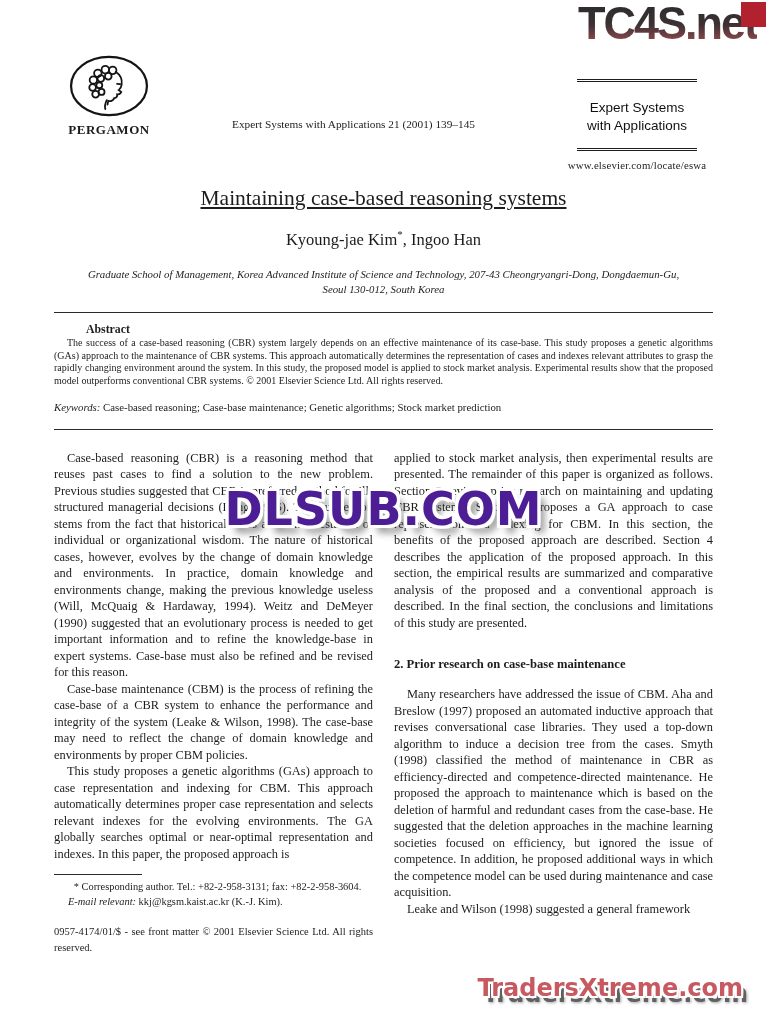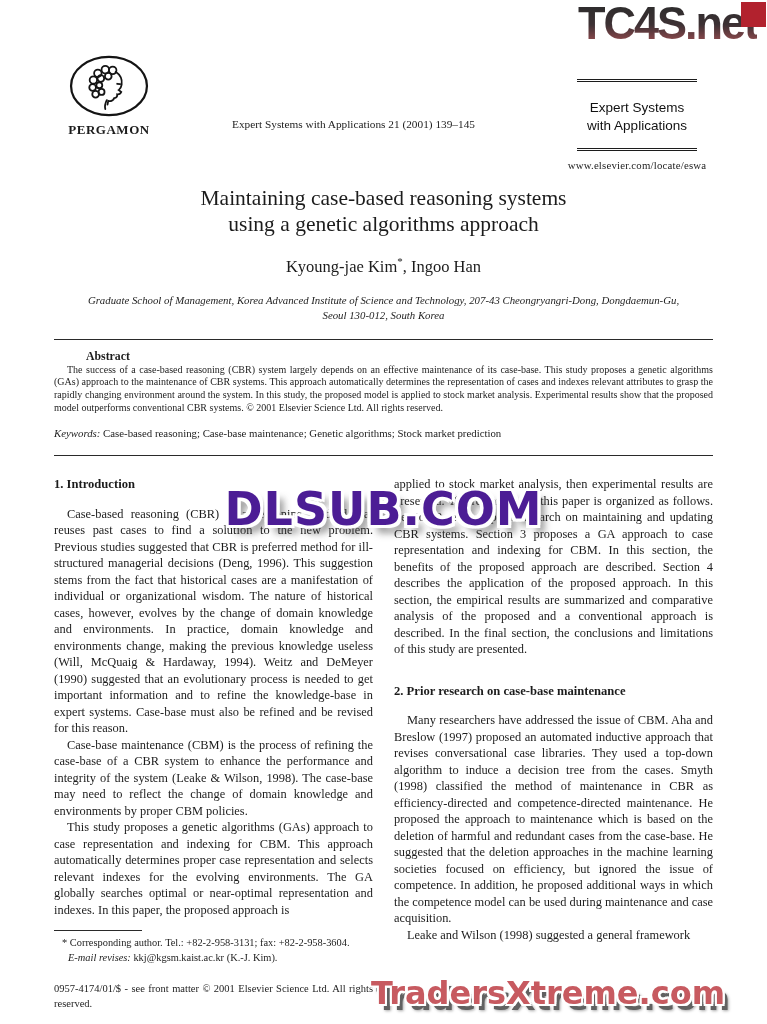--- a/index.html
+++ b/index.html
@@ -26,22 +26,22 @@
   .dlsub {
     position:absolute; top:482px; left:50%; transform:translateX(-50%); z-index:7;
     font-family:"DejaVu Sans", sans-serif; font-weight:800; font-size:46px;
     letter-spacing:1px; color:#4c1d95; white-space:nowrap;
     text-shadow:
       -3px -3px 0 #fff, 3px -3px 0 #fff, -3px 3px 0 #fff, 3px 3px 0 #fff,
       -3px 0 0 #fff, 3px 0 0 #fff, 0 -3px 0 #fff, 0 3px 0 #fff,
       7px 8px 7px rgba(70,70,70,.55);
   }
   .traders {
-    position:absolute; top:974px; right:42px; z-index:7;
-    font-family:"DejaVu Sans", sans-serif; font-weight:800; font-size:32px;
+    position:absolute; top:974px; right:24px; z-index:7;
+    font-family:"DejaVu Sans", sans-serif; font-weight:800; font-size:24px;
     letter-spacing:0px; color:#c75a60; white-space:nowrap;
     text-shadow:
       -2px -2px 0 #fff, 2px -2px 0 #fff, -2px 2px 0 #fff, 2px 2px 0 #fff,
       -2px 0 0 #fff, 2px 0 0 #fff, 0 -2px 0 #fff, 0 2px 0 #fff,
       5px 6px 0 #616161, 6px 7px 3px rgba(0,0,0,.35);
   }
 
   
   .header { position:relative; height:152px; }
   .pergamon { position:absolute; left:0; top:46px; width:110px; text-align:center; }
@@ -55,21 +55,21 @@
   }
   .journal-block { position:absolute; right:0; top:71px; width:152px; text-align:center; }
   .drule { height:3px; border-top:1px solid #1c1c1c; border-bottom:1px solid #1c1c1c; width:120px; margin:0 auto; }
   .jname {
     font-family:"Liberation Sans", sans-serif; font-size:13.5px; line-height:1.3;
     margin-top:17px; margin-bottom:14px; color:#111;
   }
   .jurl { font-size:10.8px; margin-top:8px; letter-spacing:.2px; }
 
   
-  .title { text-align:center; font-size:21.5px; line-height:1.23; font-weight:400; margin-top:25px; }
+  .title { text-align:center; font-size:21.5px; line-height:1.23; font-weight:400; margin-top:25px;text-decoration:underline; }
   .authors { text-align:center; font-size:16.5px; margin-top:17px; }
   .authors sup { font-size:11px; }
   .affiliation { text-align:center; font-style:italic; font-size:10.8px; line-height:1.35; margin-top:17px; }
 
   .rule { border-top:1px solid #2a2a2a; margin-top:16px; }
 
   
   .abstract-h { font-size:11.8px; font-weight:700; margin-top:9px;margin-left:32px; }
   .abstract-p { font-size:10px; line-height:1.27; text-align:justify; text-indent:13px; }
   .keywords { font-size:10.8px; margin-top:13px; }
@@ -79,21 +79,21 @@
   .columns { display:flex; gap:21px; margin-top:20px; }
   .col { width:319px; font-size:12.4px; line-height:1.33; text-align:justify; }
   .col h2 { font-size:12.6px; font-weight:700; margin:0 0 13px 0; text-align:left; }
   .col h2.second { margin-top:25px; }
   .col p { text-indent:13px; }
   .col p.noindent { text-indent:0; }
 
   
   .fnote { margin-top:12px; font-size:10.4px; line-height:1.4; text-align:left; }
   .fnote-rule { width:88px; border-top:1px solid #2a2a2a; margin-bottom:5px; }
-  .fnote .fn1 { padding-left:8px; }
+  .fnote .fn1 { padding-left:8px;text-align:center; }
   .fnote .fn2 { padding-left:14px; }
   .fnote .em-label { font-style:italic; }
   .footer { margin-top:15px; font-size:10.5px; line-height:1.45; }
 </style>
 </head>
 <body>
 
 <div class="page">
 
   <div class="corner-mark"></div>
@@ -135,21 +135,20 @@
         <span>Expert Systems</span><br>
         <span>with Applications</span>
       </div>
       <div class="drule"></div>
       <div class="jurl">www.elsevier.com/locate/eswa</div>
     </div>
   </header>
 
   <h1 class="title">
     <span>Maintaining case-based reasoning systems</span><br>
-    <span>using a genetic algorithms approach</span>
   </h1>
 
   <div class="authors">
     <span>Kyoung-jae Kim</span><sup>*</sup><span>, Ingoo Han</span>
   </div>
 
   <div class="affiliation">
     <span>Graduate School of Management, Korea Advanced Institute of Science and Technology, 207-43 Cheongryangri-Dong, Dongdaemun-Gu,</span><br>
     <span>Seoul 130-012, South Korea</span>
   </div>
@@ -160,30 +159,29 @@
   <p class="abstract-p">The success of a case-based reasoning (CBR) system largely depends on an effective maintenance of its case-base. This study proposes a genetic algorithms (GAs) approach to the maintenance of CBR systems. This approach automatically determines the representation of cases and indexes relevant attributes to grasp the rapidly changing environment around the system. In this study, the proposed model is applied to stock market analysis. Experimental results show that the proposed model outperforms conventional CBR systems. © 2001 Elsevier Science Ltd. All rights reserved.</p>
 
   <div class="keywords">
     <span class="kw-label">Keywords:</span><span> Case-based reasoning; Case-base maintenance; Genetic algorithms; Stock market prediction</span>
   </div>
 
   <div class="rule"></div>
 
   <div class="columns">
     <div class="col">
-      <h2>1. Introduction</h2>
       <p>Case-based reasoning (CBR) is a reasoning method that reuses past cases to find a solution to the new problem. Previous studies suggested that CBR is preferred method for ill-structured managerial decisions (Deng, 1996). This suggestion stems from the fact that historical cases are a manifestation of individual or organizational wisdom. The nature of historical cases, however, evolves by the change of domain knowledge and environments. In practice, domain knowledge and environments change, making the previous knowledge useless (Will, McQuaig &amp; Hardaway, 1994). Weitz and DeMeyer (1990) suggested that an evolutionary process is needed to get important information and to refine the knowledge-base in expert systems. Case-base must also be refined and be revised for this reason.</p>
       <p>Case-base maintenance (CBM) is the process of refining the case-base of a CBR system to enhance the performance and integrity of the system (Leake &amp; Wilson, 1998). The case-base may need to reflect the change of domain knowledge and environments by proper CBM policies.</p>
       <p>This study proposes a genetic algorithms (GAs) approach to case representation and indexing for CBM. This approach automatically determines proper case representation and selects relevant indexes for the evolving environments. The GA globally searches optimal or near-optimal representation and indexes. In this paper, the proposed approach is</p>
 
       <div class="fnote">
         <div class="fnote-rule"></div>
         <div class="fn1">* Corresponding author. Tel.: +82-2-958-3131; fax: +82-2-958-3604.</div>
         <div class="fn2">
-          <span class="em-label">E-mail revises:</span><span> kkj@kgsm.kaist.ac.kr (K.-J. Kim).</span>
+          <span class="em-label">E-mail relevant:</span><span> kkj@kgsm.kaist.ac.kr (K.-J. Kim).</span>
         </div>
       </div>
 
       <div class="footer">
         <div>0957-4174/01/$ - see front matter © 2001 Elsevier Science Ltd. All rights reserved.</div>
 
       </div>
     </div>
 
     <div class="col">

